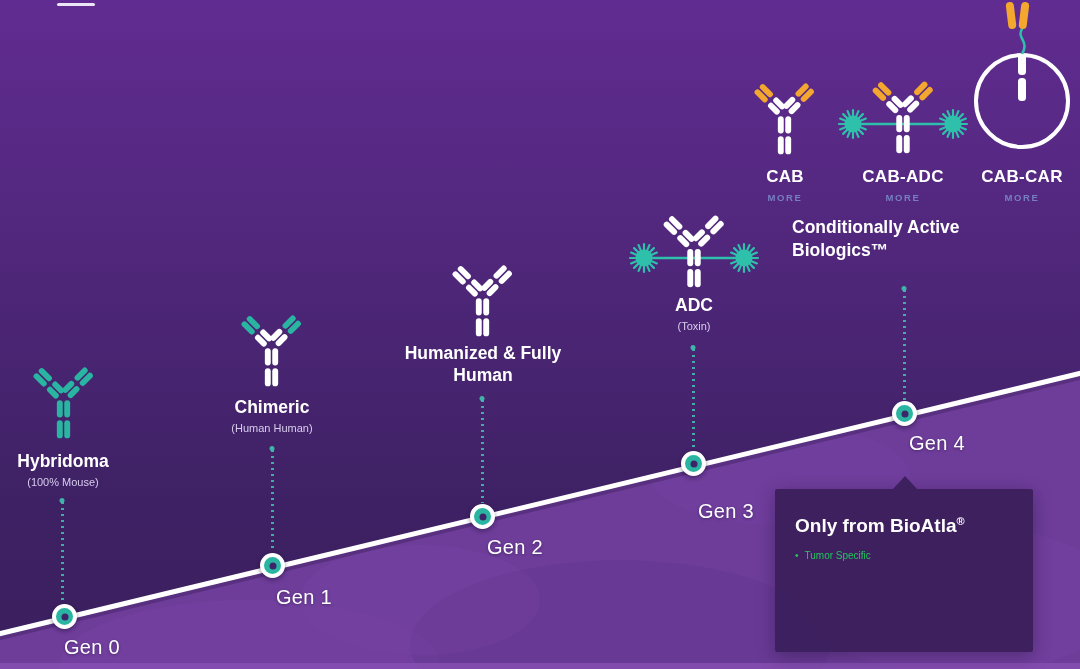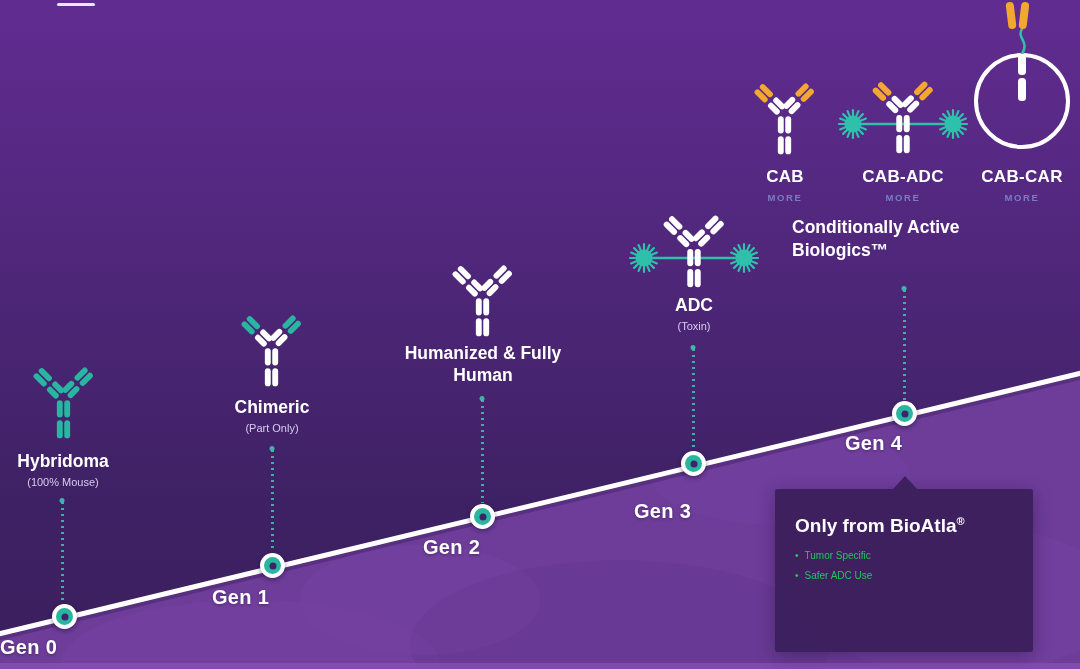--- a/index.html
+++ b/index.html
@@ -23,22 +23,22 @@
   
   .marker{
     position:absolute;width:17px;height:17px;border-radius:50%;
     background:#2ab5a3;border:4px solid #fff;box-shadow:0 2px 5px rgba(20,8,40,.45);
   }
   .marker::after{
     content:"";position:absolute;top:50%;left:50%;transform:translate(-50%,-50%);
     width:7px;height:7px;border-radius:50%;background:#3e2568;
   }
   .gen-label{
-    position:absolute;width:120px;text-align:left;
-    color:#fff;font-size:20px;font-weight:bold;letter-spacing:.3px;
+    position:absolute;width:120px;text-align:right;
+    color:#fff;font-size:20px;font-weight:normal;letter-spacing:.3px;
     text-shadow:0 1px 3px rgba(20,8,40,.4);
   }
   .name-block{position:absolute;width:180px;text-align:center;color:#fff;}
   .name-block .nm{font-size:17.5px;font-weight:bold;line-height:22px;}
   .name-block .sub{font-size:11px;font-weight:400;color:#d8cdee;line-height:20px;}
   .wrap-2{width:160px;}
   .prod-label{
     position:absolute;width:140px;text-align:center;color:#fff;
     font-size:17px;font-weight:bold;letter-spacing:.3px;
   }
@@ -148,21 +148,21 @@
   </div>
   <div class="dotline" style="left:61px;top:502px;height:100px"></div>
   <div class="marker" style="left:52px;top:604px"></div>
   <div class="gen-label" style="left:0px;top:636px">Gen 0</div>
 
   <svg class="icon" style="left:224px;top:298px;color:#fff;--tips:#2ab5a3" width="95" height="95">
       <use href="#antibody"></use>
     </svg>
   <div class="name-block" style="left:182px;top:396px">
     <div class="nm">Chimeric</div>
-    <div class="sub">(Part Only)</div>
+    <div class="sub">(Human Human)</div>
   </div>
   <div class="dotline" style="left:271px;top:450px;height:102px"></div>
   <div class="marker" style="left:260px;top:553px"></div>
   <div class="gen-label" style="left:212px;top:586px">Gen 1</div>
 
   <svg class="icon" style="left:435px;top:248px;color:#fff" width="95" height="95">
       <use href="#antibody"></use>
     </svg>
   <div class="name-block wrap-2" style="left:403px;top:342px">
     <div class="nm">Humanized &amp; Fully Human</div>
@@ -219,17 +219,16 @@
   </div>
   <div class="dotline" style="left:903px;top:290px;height:110px"></div>
   <div class="marker" style="left:892px;top:401px"></div>
   <div class="gen-label" style="left:845px;top:432px">Gen 4</div>
 
   <div class="tooltip">
     <div class="pointer"></div>
     <div class="tt-title"><span>Only from BioAtla</span><sup>®</sup></div>
     <div class="tt-list">
       <div class="tt-row"><span class="tt-dot">•</span><span>Tumor Specific</span></div>
-      <div class="tt-row"><span class="tt-dot">•</span><span>Safer ADC Use</span></div>
     </div>
   </div>
 
 </div>
 
 </body></html>

